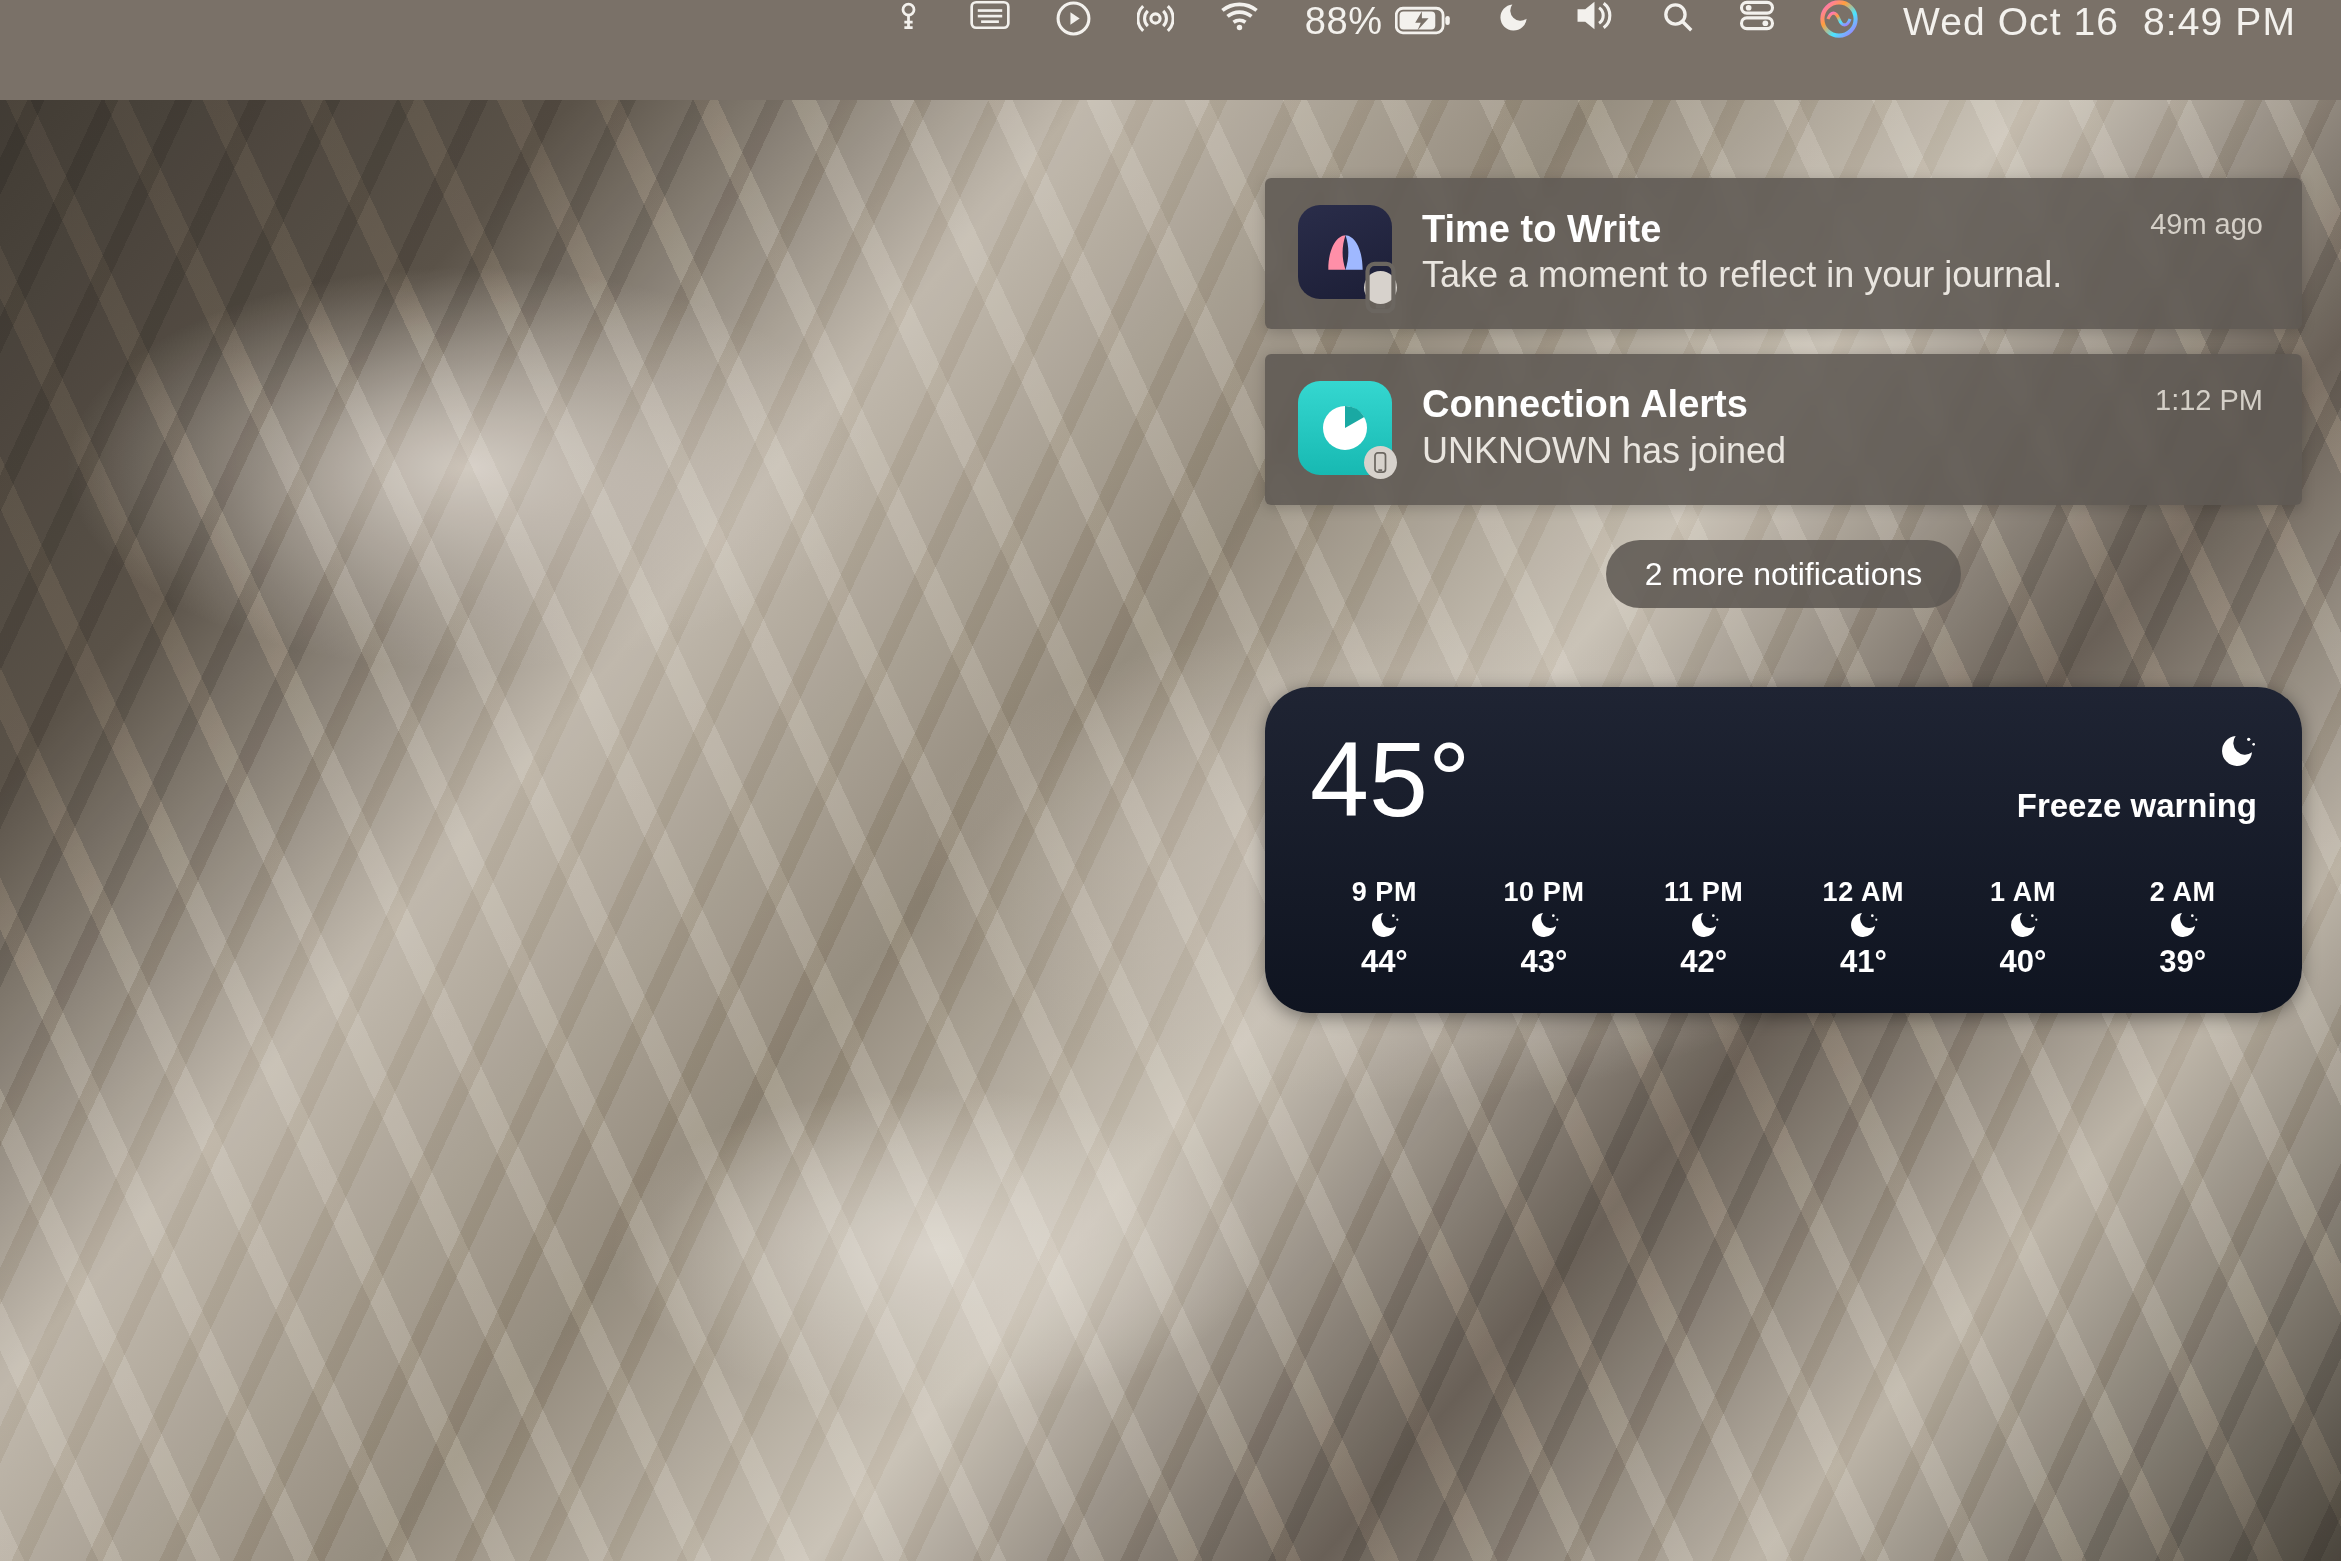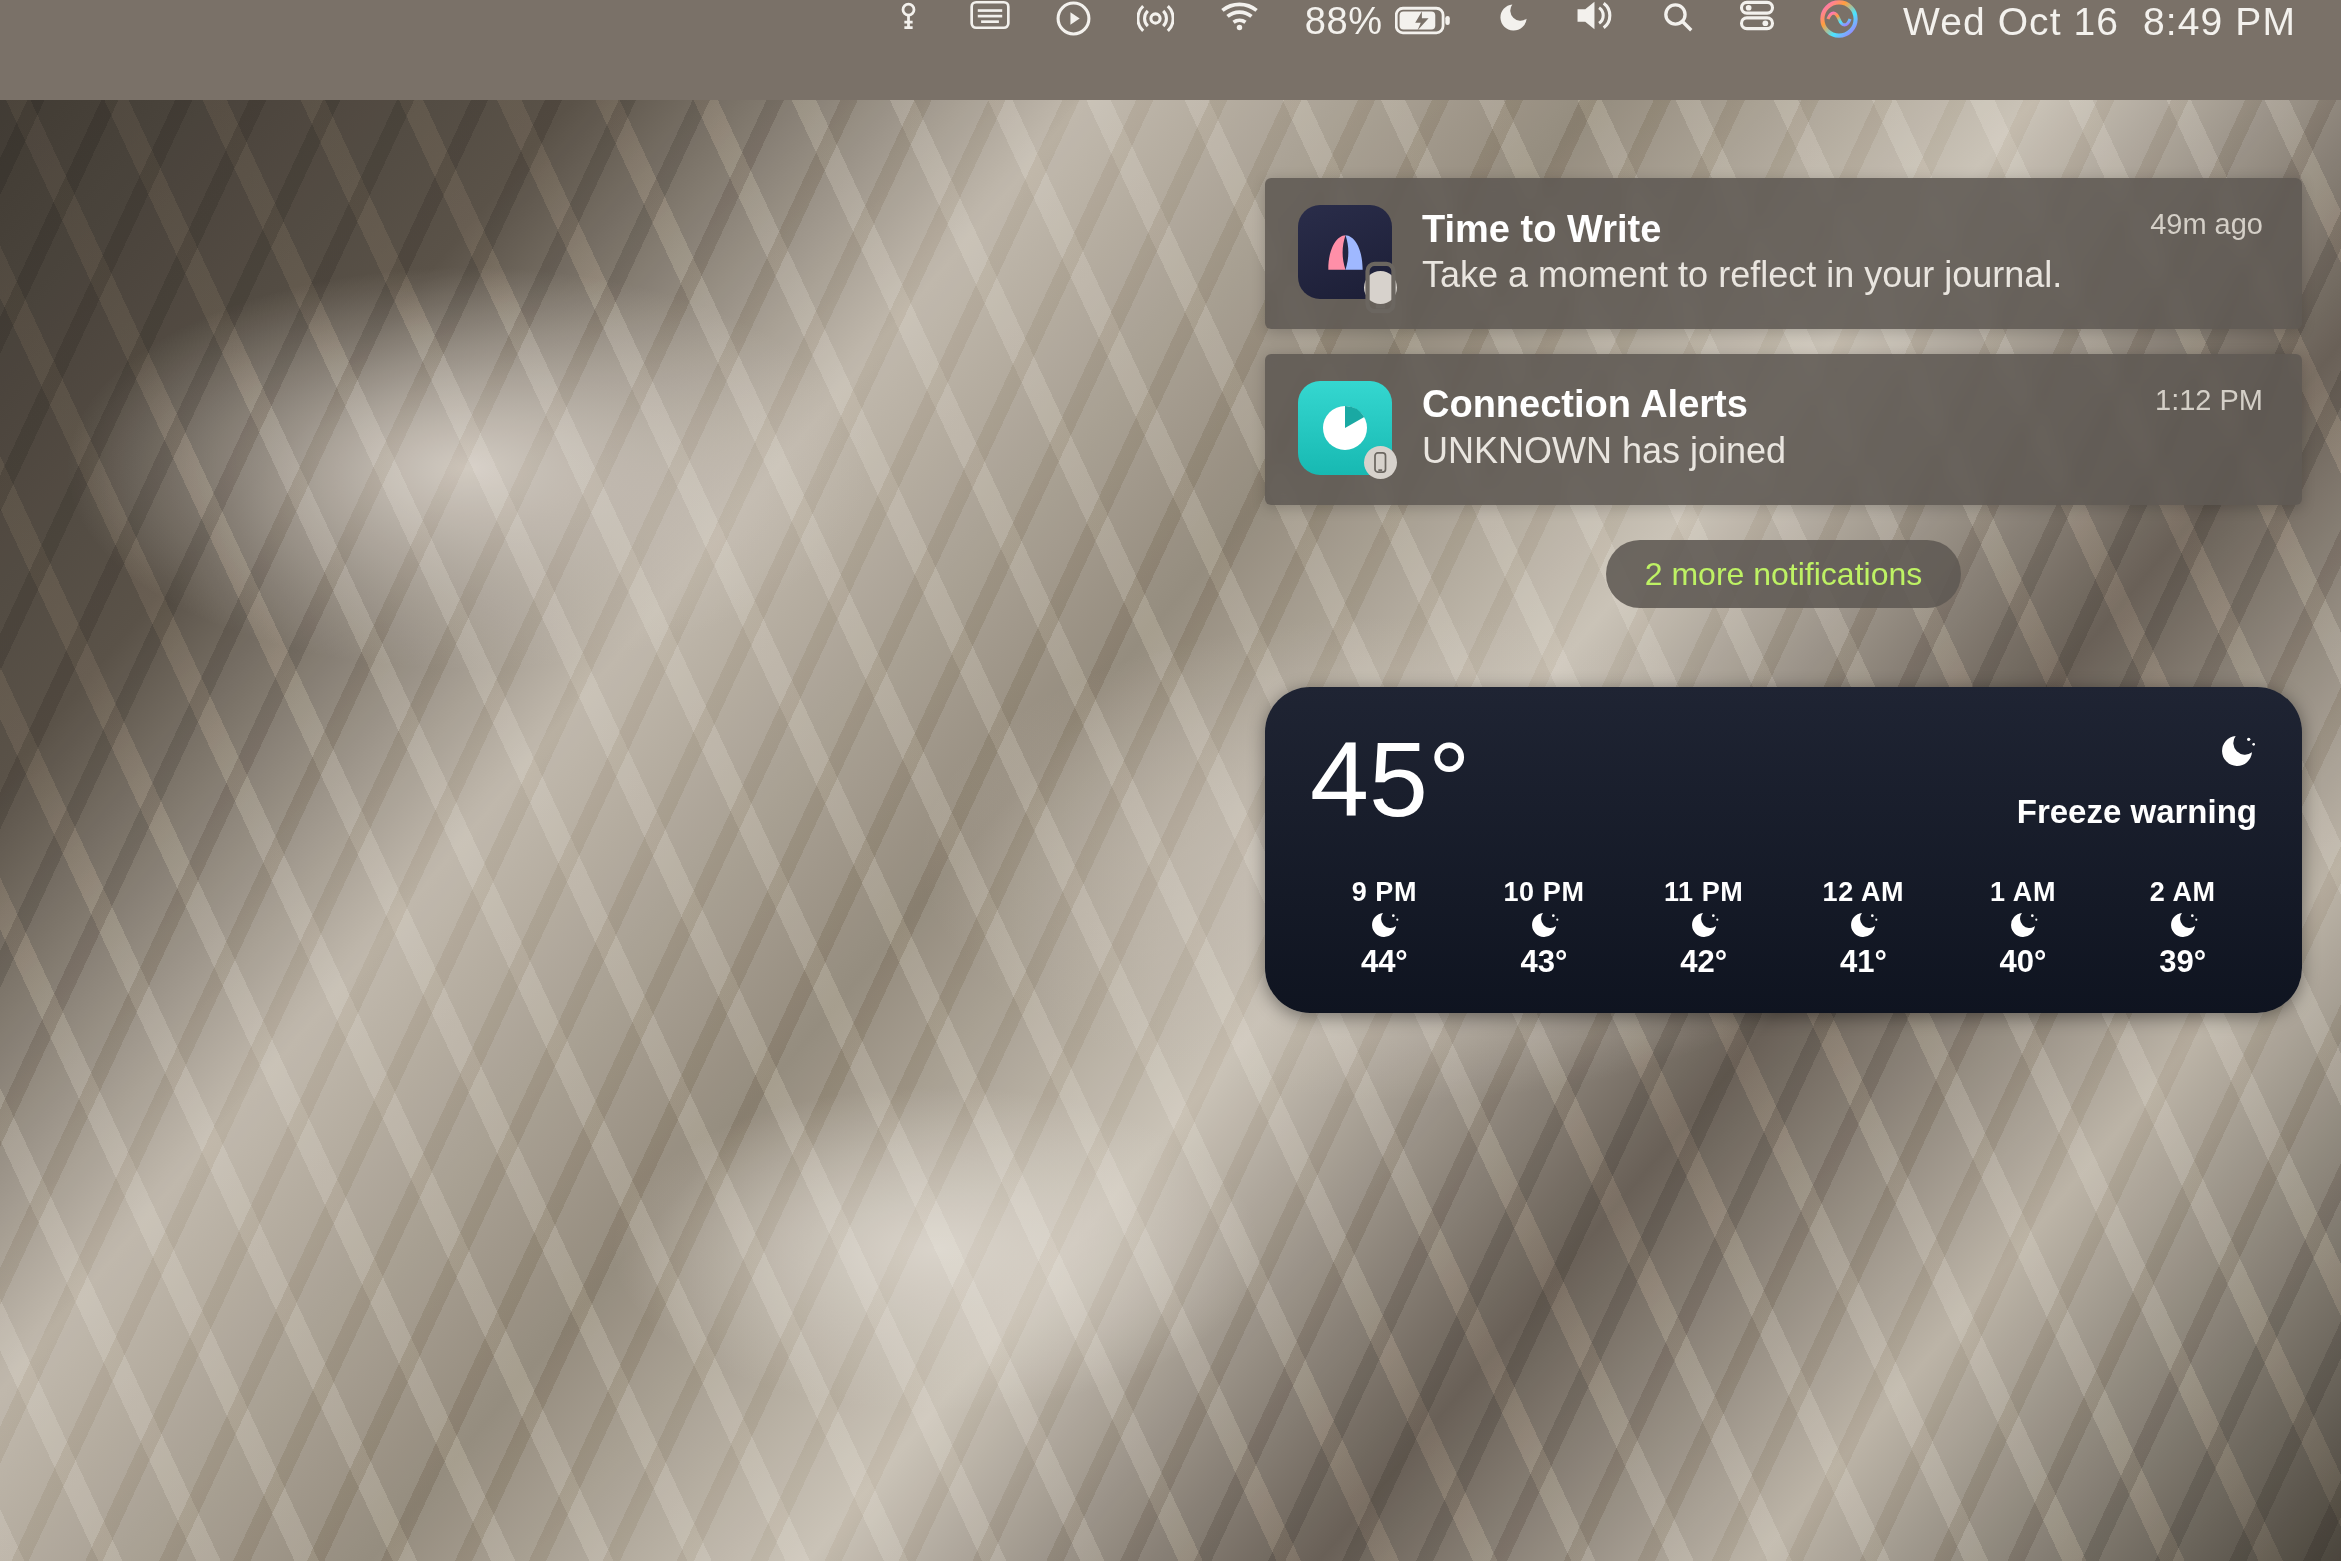--- a/index.html
+++ b/index.html
@@ -145,21 +145,21 @@
     background: linear-gradient(180deg, #35d7d0 0%, #17b9b2 100%);
   }
 
   
   .more-pill-row {
     display:flex; justify-content:center;
     margin-top: 11px;
   }
   .more-pill {
     background: var(--card-bg);
-    color: #bef264;
+    color: #ffffff;
     font-size: 32px;
     padding: 15.6px 39px;
     border-radius: 557px;
   }
 
   
   .weather {
     margin-top: 54px;
     border-radius: 45px;
     background: linear-gradient(180deg, var(--weather-bg-top) 0%, var(--weather-bg-bottom) 100%);
@@ -171,21 +171,21 @@
     display:flex;
     justify-content:space-between;
     align-items:flex-start;
   }
   .weather-temp {
     font-size: 106px;
     font-weight: 300;
     line-height: 1;
   }
   .weather-top-right {
-    display:flex; flex-direction:column; align-items:flex-end; gap:20px;
+    display:flex; flex-direction:column; align-items:flex-end; gap:14px;
     margin-top: 5.6px;
   }
   .weather-alert {
     font-size: 33px;
     font-weight: 600;
   }
   .weather-hours {
     display:flex;
     justify-content:space-between;
     margin-top: 45px;

